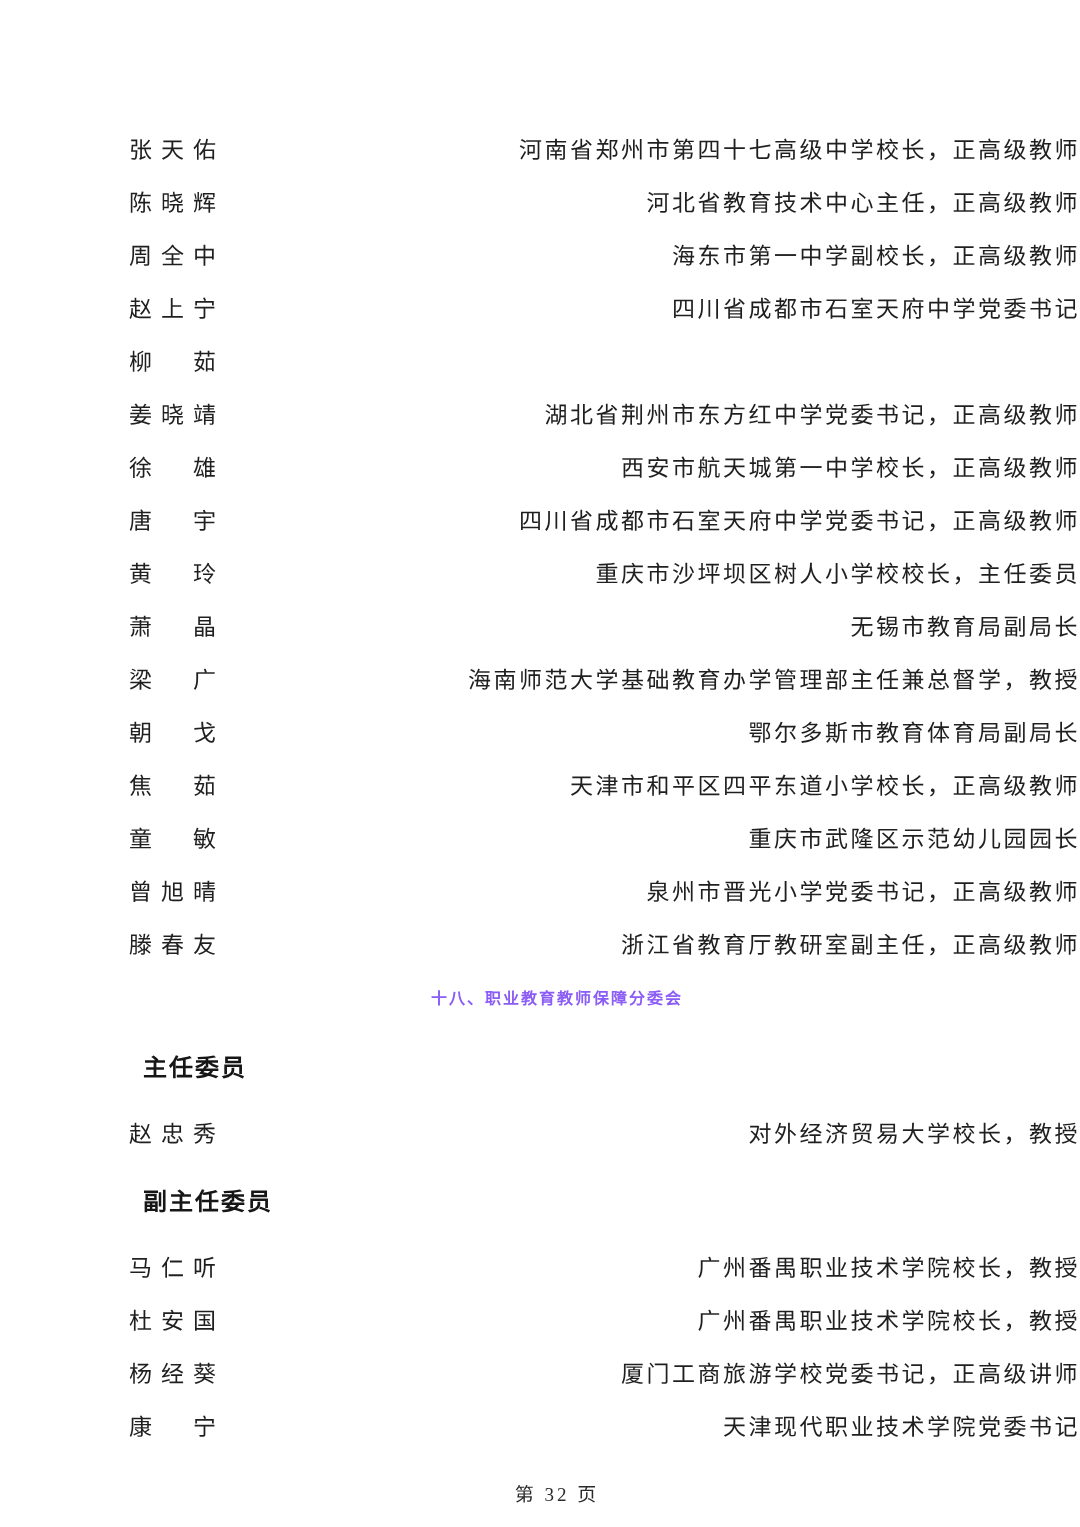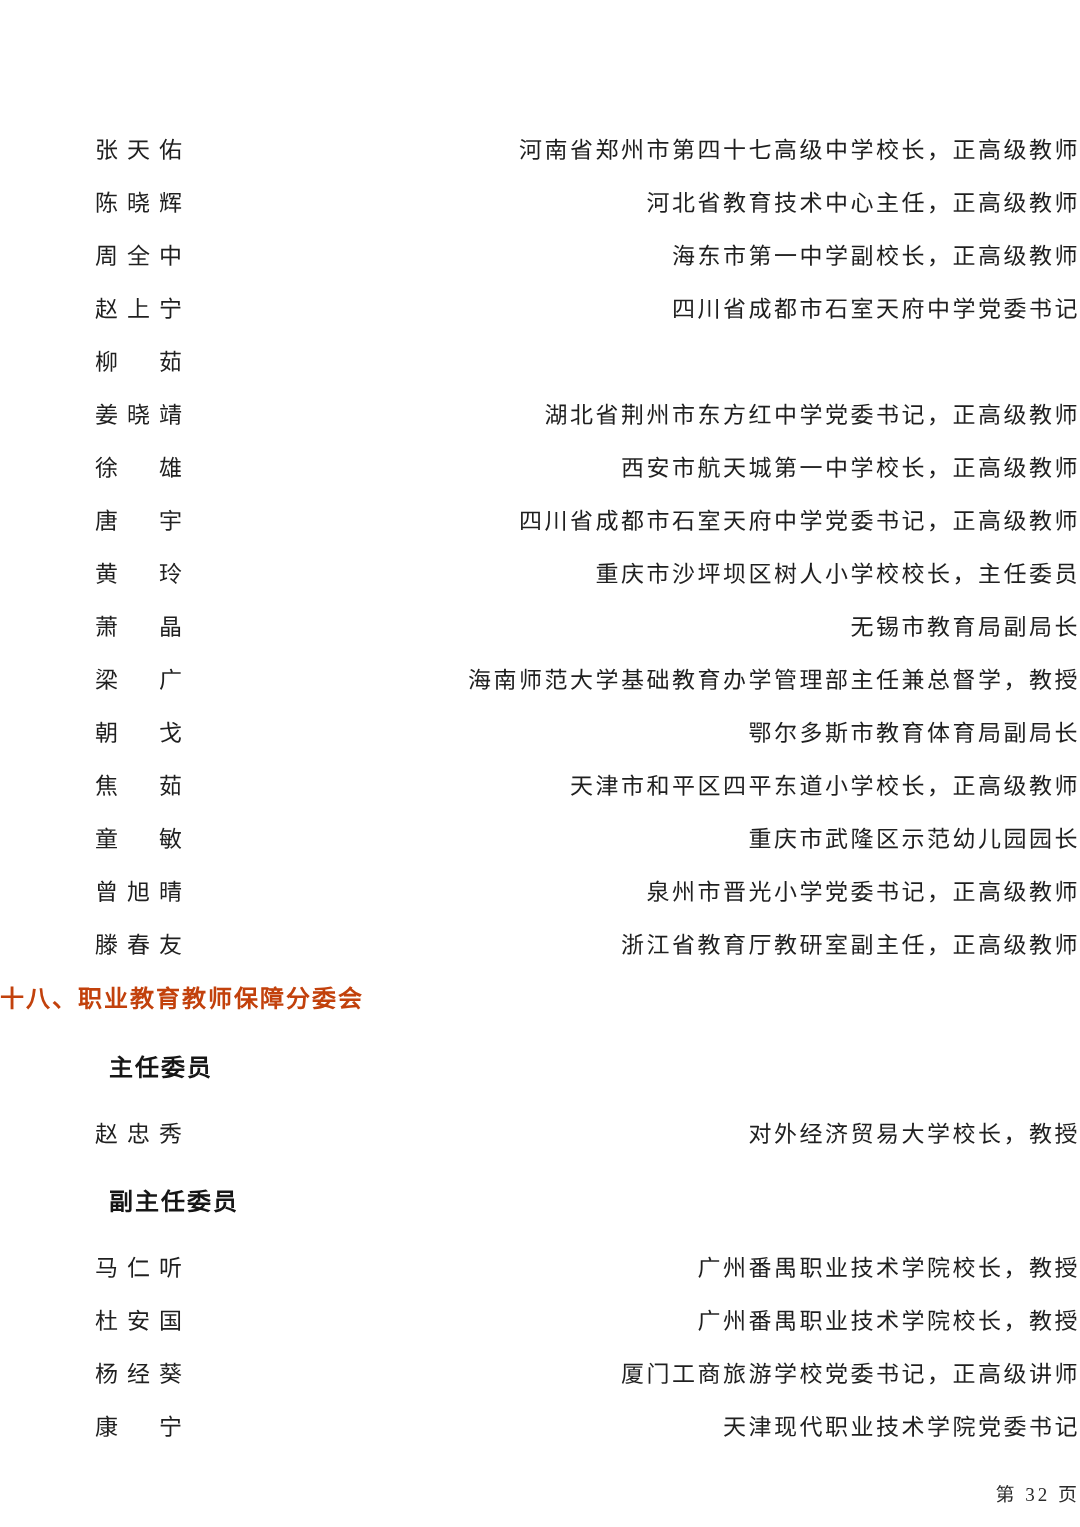--- a/index.html
+++ b/index.html
@@ -11,20 +11,21 @@
     position: relative;
     width: 1080px;
     height: 1527px;
     margin: 0 auto;
     background: #ffffff;
     color: #1f1f1f;
     font-family: "Liberation Serif", "DejaVu Serif", serif;
     overflow: hidden;
     box-sizing: border-box;
     padding-top: 124px;
+    padding-left: 34px;
   }
   .member-list { }
   .row {
     display: flex;
     height: 53px;
     line-height: 53px;
     padding-left: 95px;
     font-size: 23px;
   }
   .name {
@@ -36,46 +37,46 @@
   .desc {
     flex: 1;
     letter-spacing: 2.5px;
     white-space: nowrap;
     text-align: right;
   }
   .section-heading {
     margin: 0;
     height: 53px;
     line-height: 53px;
-    text-align: left;
+    text-align: center;
     font-family: "Liberation Sans", "DejaVu Sans", sans-serif;
     font-weight: bold;
-    font-size: 24px;
+    font-size: 16px;
     letter-spacing: 2px;
-    color: #c2410c;
+    color: #8b5cf6;
   }
   .subhead {
     margin: 14px;
     height: 53px;
     line-height: 53px;
     padding-left: 95px;
     font-family: "Liberation Sans", "DejaVu Sans", sans-serif;
     font-weight: bold;
     font-size: 24px;
     letter-spacing: 2px;
     color: #161616;
   }
   .subhead.chair {
     margin-top: 16px;
   }
   .page-footer {
     margin-top: 26px;
     height: 30px;
     line-height: 30px;
-    text-align: right;
+    text-align: center;
     font-size: 19px;
     letter-spacing: 3px;
     color: #2a2a2a;
   }
 </style>
 </head>
 <body>
 
 <div class="page">
 

